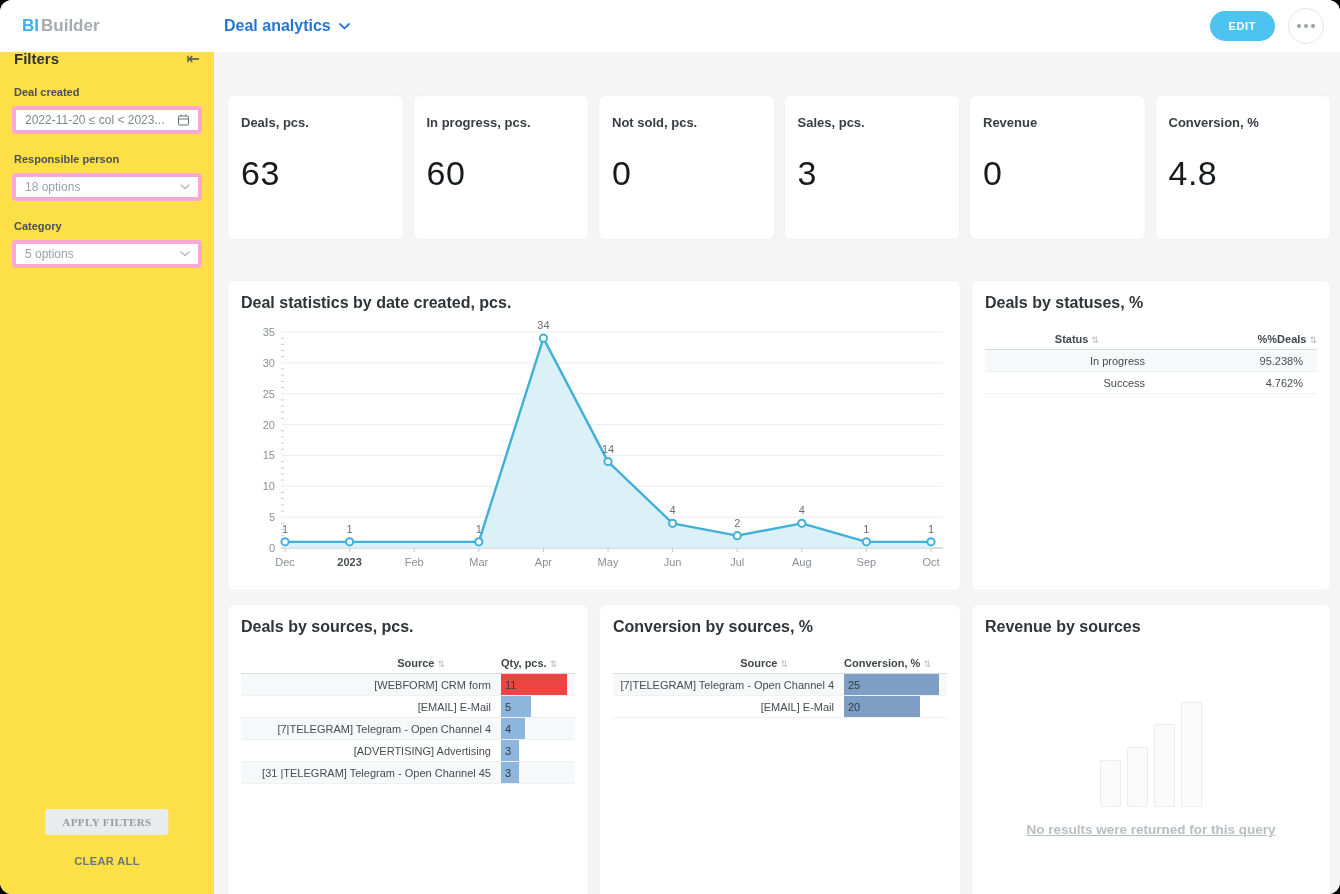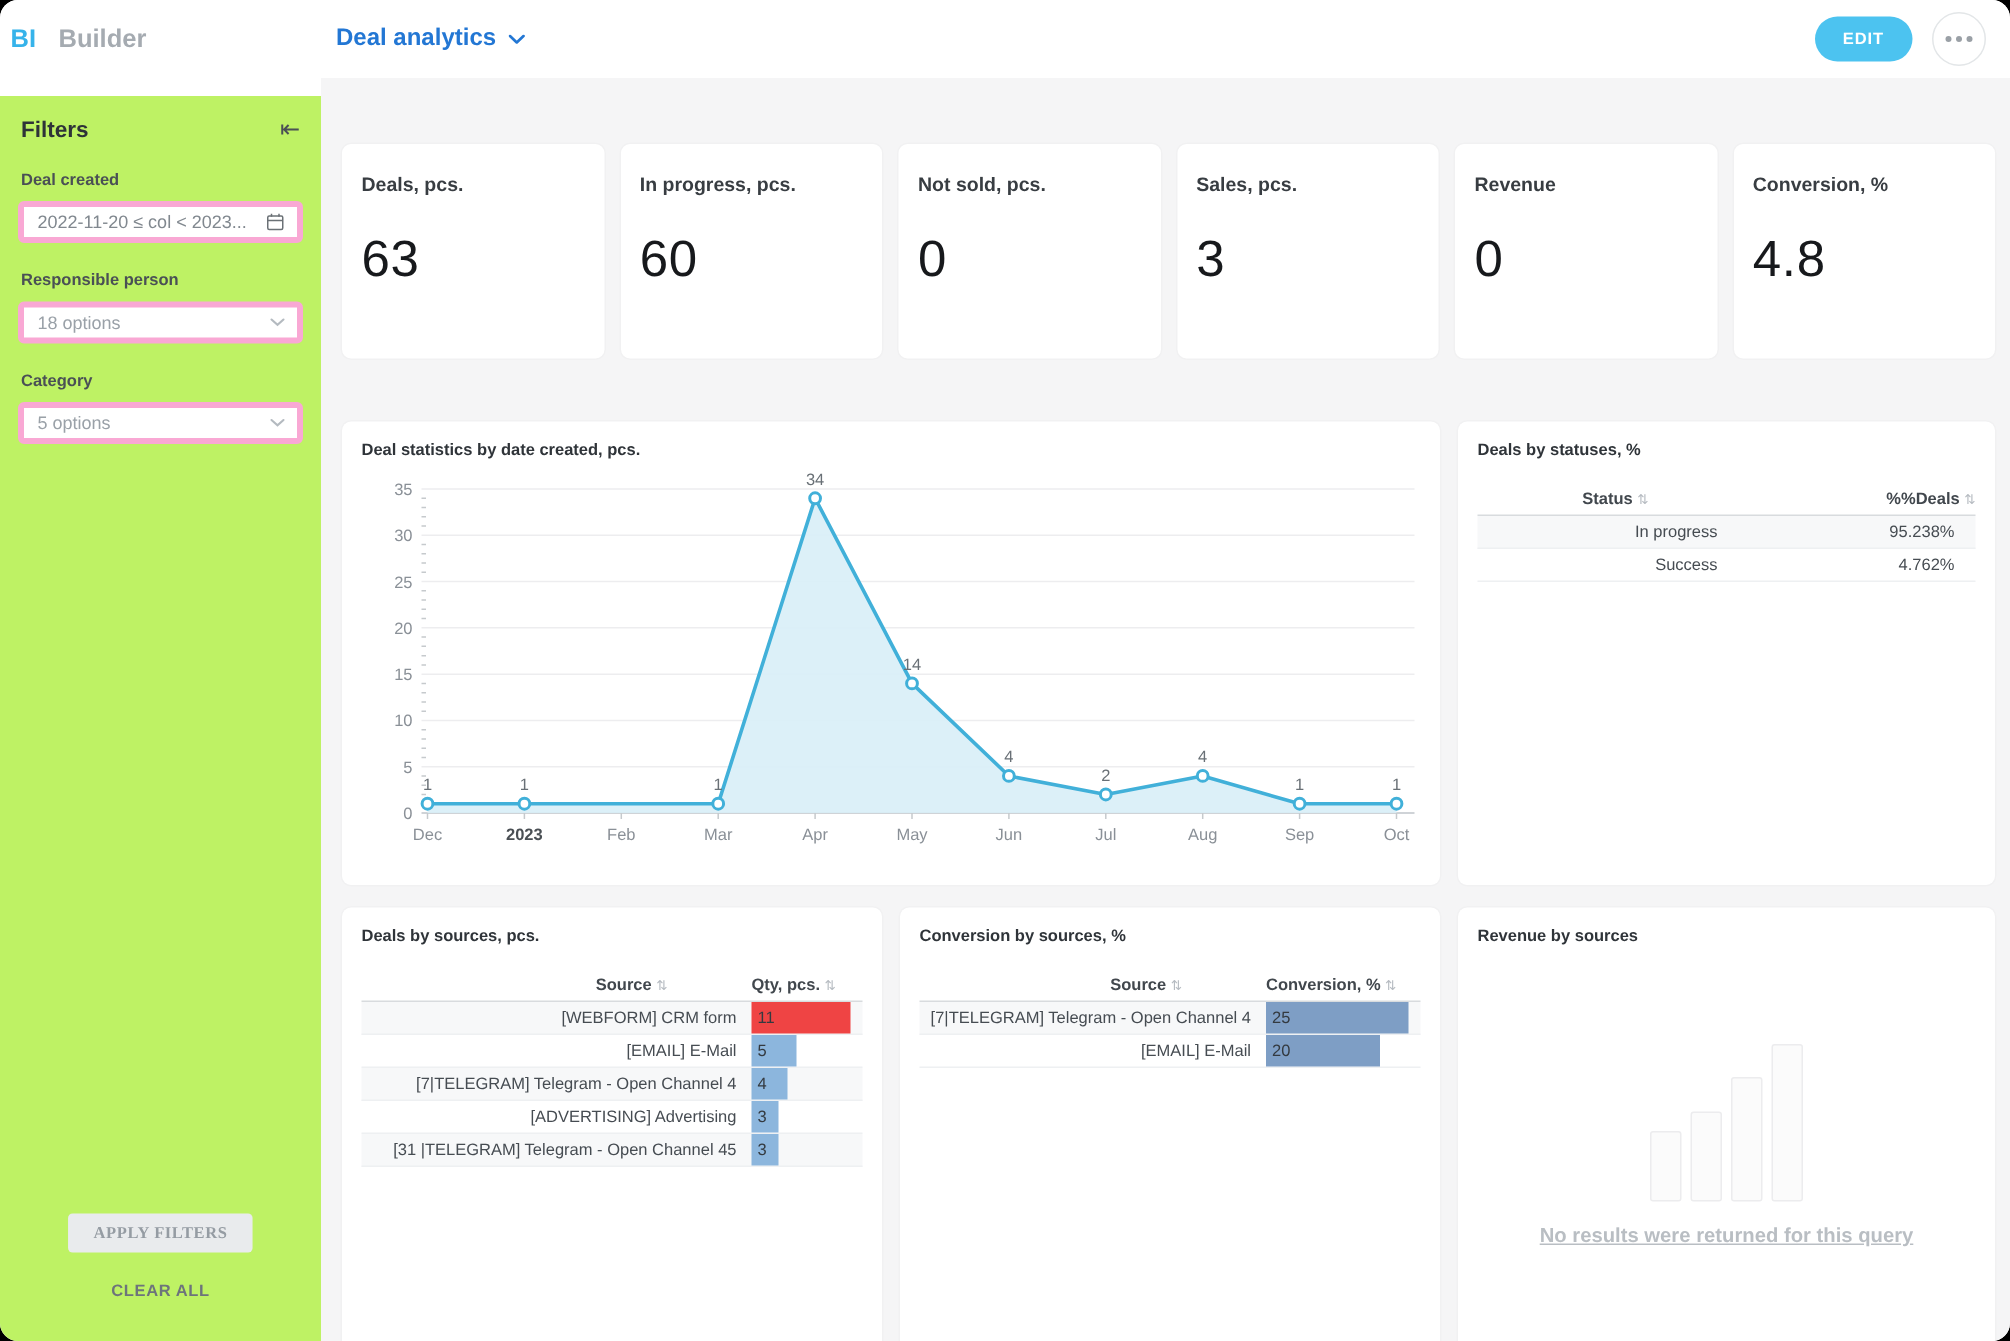--- a/index.html
+++ b/index.html
@@ -1,49 +1,49 @@
 <!DOCTYPE html>
 <html><head>
 <meta charset="utf-8">
 <style>
   * { margin:0; padding:0; box-sizing:border-box; }
   html,body { background:#000; font-family:"Liberation Sans", sans-serif; }
   .page { position:relative; width:1340px; height:894px; background:#fff; border-radius:12px; overflow:hidden; }
 
   
   .topbar { position:absolute; left:0; top:0; right:0; height:52px; background:#fff; z-index:3; }
-  .logo { position:absolute; left:7px; top:0; height:52px; display:flex; align-items:center; gap:15px; font-size:17px; font-weight:700; }
+  .logo { position:absolute; left:22px; top:0; height:52px; display:flex; align-items:center; gap:2px; font-size:17px; font-weight:700; }
   .logo-bi { color:#36b3ea; }
   .logo-builder { color:#a5abb1; }
   .dash-title { position:absolute; left:224px; top:0; height:52px; display:flex; align-items:center; gap:8px; cursor:pointer; }
   .dash-title span { font-size:16px; font-weight:700; color:#2377d4; }
   .topbar-actions { position:absolute; right:16px; top:0; height:52px; display:flex; align-items:center; gap:13px; }
   .edit-btn { background:#4cc3f0; color:#fff; font-size:11px; font-weight:700; letter-spacing:.6px; border:none; border-radius:16px; padding:9px 19px; cursor:pointer; font-family:inherit; }
   .more-btn { width:36px; height:36px; border-radius:50%; border:1px solid #e3e6e8; background:#fff; display:flex; align-items:center; justify-content:center; gap:3px; cursor:pointer; }
   .more-btn i { width:4px; height:4px; border-radius:50%; background:#9aa0a6; display:block; }
 
   
-  .sidebar { position:absolute; left:0; top:64px; bottom:0; width:214px; background:#bef264; z-index:2; }
+  .sidebar { position:absolute; left:0; top:36px; bottom:0; width:214px; background:#fde047; z-index:2; }
   .filters-head { display:flex; justify-content:space-between; align-items:center; padding:14px 14px 0 14px; }
   .filters-title { font-size:15px; font-weight:700; color:#2e3338; }
   .collapse-icon { font-size:16px; color:#4a5055; cursor:pointer; line-height:1; }
   .filter-group { padding:0 12px; margin-top:19px; }
   .filter-group:first-of-type { margin-top:25px; }
   .filter-label { font-size:11px; font-weight:700; color:#4a5055; margin-bottom:8px; padding-left:2px; }
   .filter-box { position:relative; height:28px; border:4px solid #f9a8d4; border-radius:4px; background:#fff; display:flex; align-items:center; }
   .filter-box input { border:none; outline:none; background:transparent; width:100%; height:100%; padding:0 26px 0 9px; font-size:12px; color:#81888f; font-family:inherit; }
   .filter-box .box-icon { position:absolute; right:8px; top:50%; transform:translateY(-50%); display:flex; }
   .select-text { font-size:12px; color:#9aa1a8; padding-left:9px; }
   .apply-btn { position:absolute; bottom:59px; left:50%; transform:translateX(-50%); background:#e9ebed; border:none; border-radius:3px; color:#959ca3; font-size:11px; font-weight:700; letter-spacing:.4px; padding:7px 17px; cursor:pointer; font-family:Liberation Serif, serif; white-space:nowrap; }
   .clear-btn { position:absolute; bottom:27px; left:50%; transform:translateX(-50%); background:none; border:none; color:#6d747b; font-size:11px; font-weight:700; letter-spacing:.4px; cursor:pointer; font-family:inherit; white-space:nowrap; }
 
   
   .main { position:absolute; left:214px; top:52px; right:0; bottom:0; background:#f5f5f6; overflow:hidden; padding:44px 10px 0 14px; }
   .card { background:#fff; border-radius:6px; padding:13px; box-shadow:0 0 0 1px rgba(0,0,0,0.015); }
-  .card-title { font-size:11px; font-weight:700; color:#2f3439; }
+  .card-title { font-size:16px; font-weight:700; color:#2f3439; }
 
   .kpi-row { display:flex; gap:11px; height:143px; }
   .kpi-card { flex:1; }
   .kpi-label { font-size:13px; font-weight:700; color:#383d42; margin-top:6px; }
   .kpi-value { font-size:34px; font-weight:500; color:#17191c; margin-top:24px; letter-spacing:.5px; }
 
   .row2 { display:flex; gap:12px; height:309px; margin-top:42px; }
   .chart-card { width:732px; }
   .statuses-card { width:358px; }
   .row3 { display:flex; gap:12px; height:310px; margin-top:15px; }

